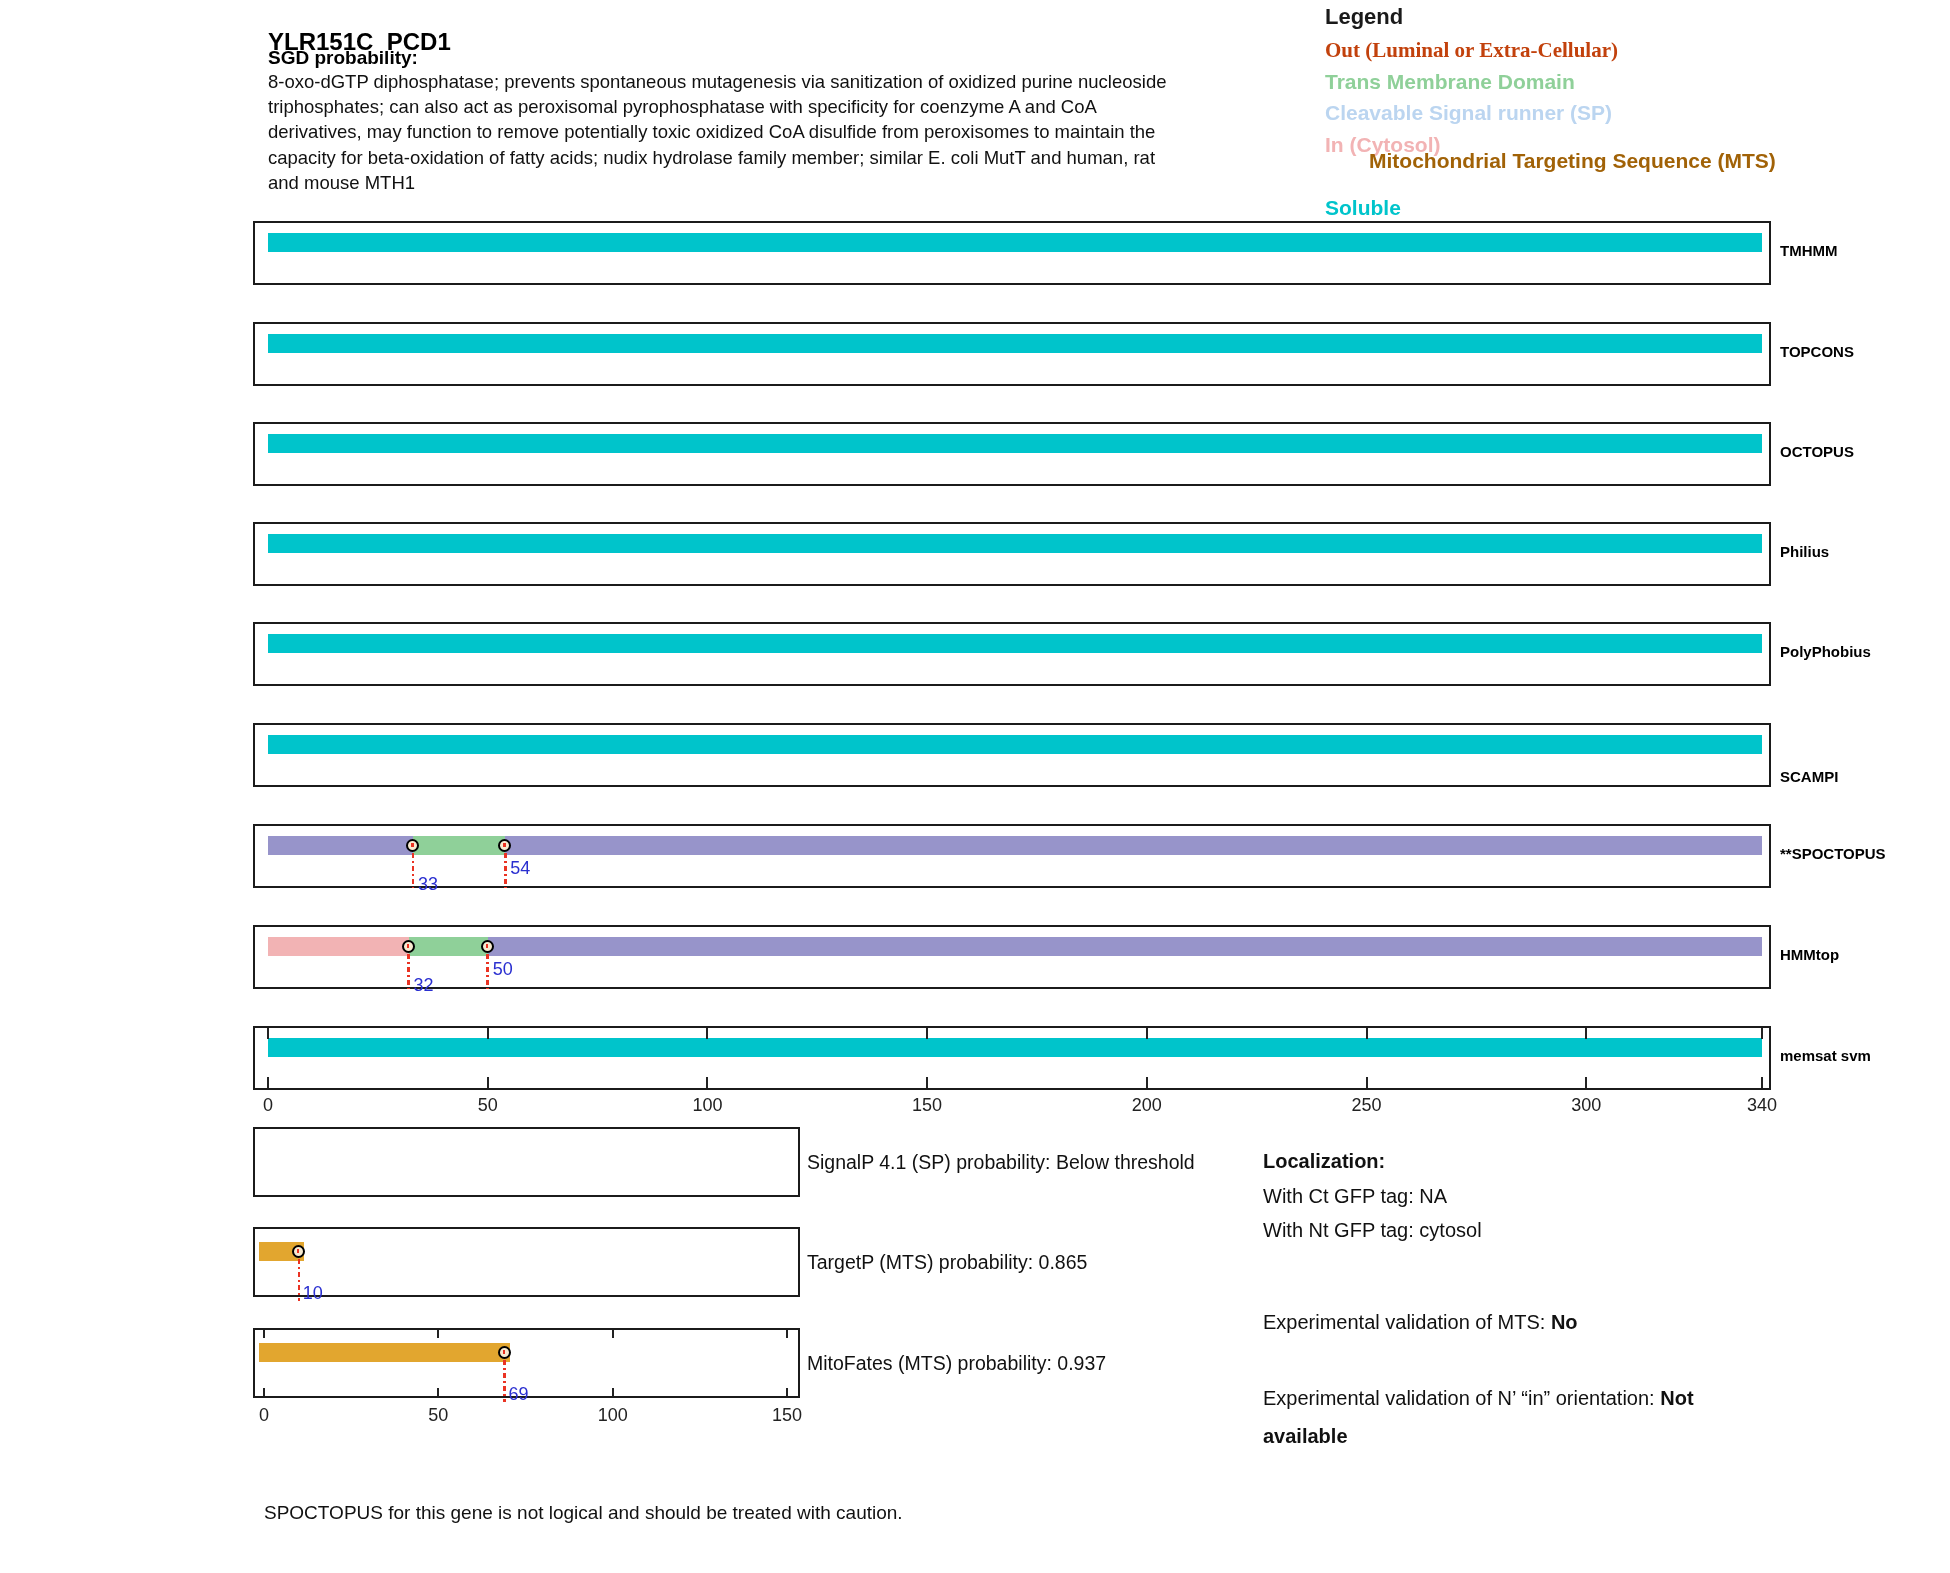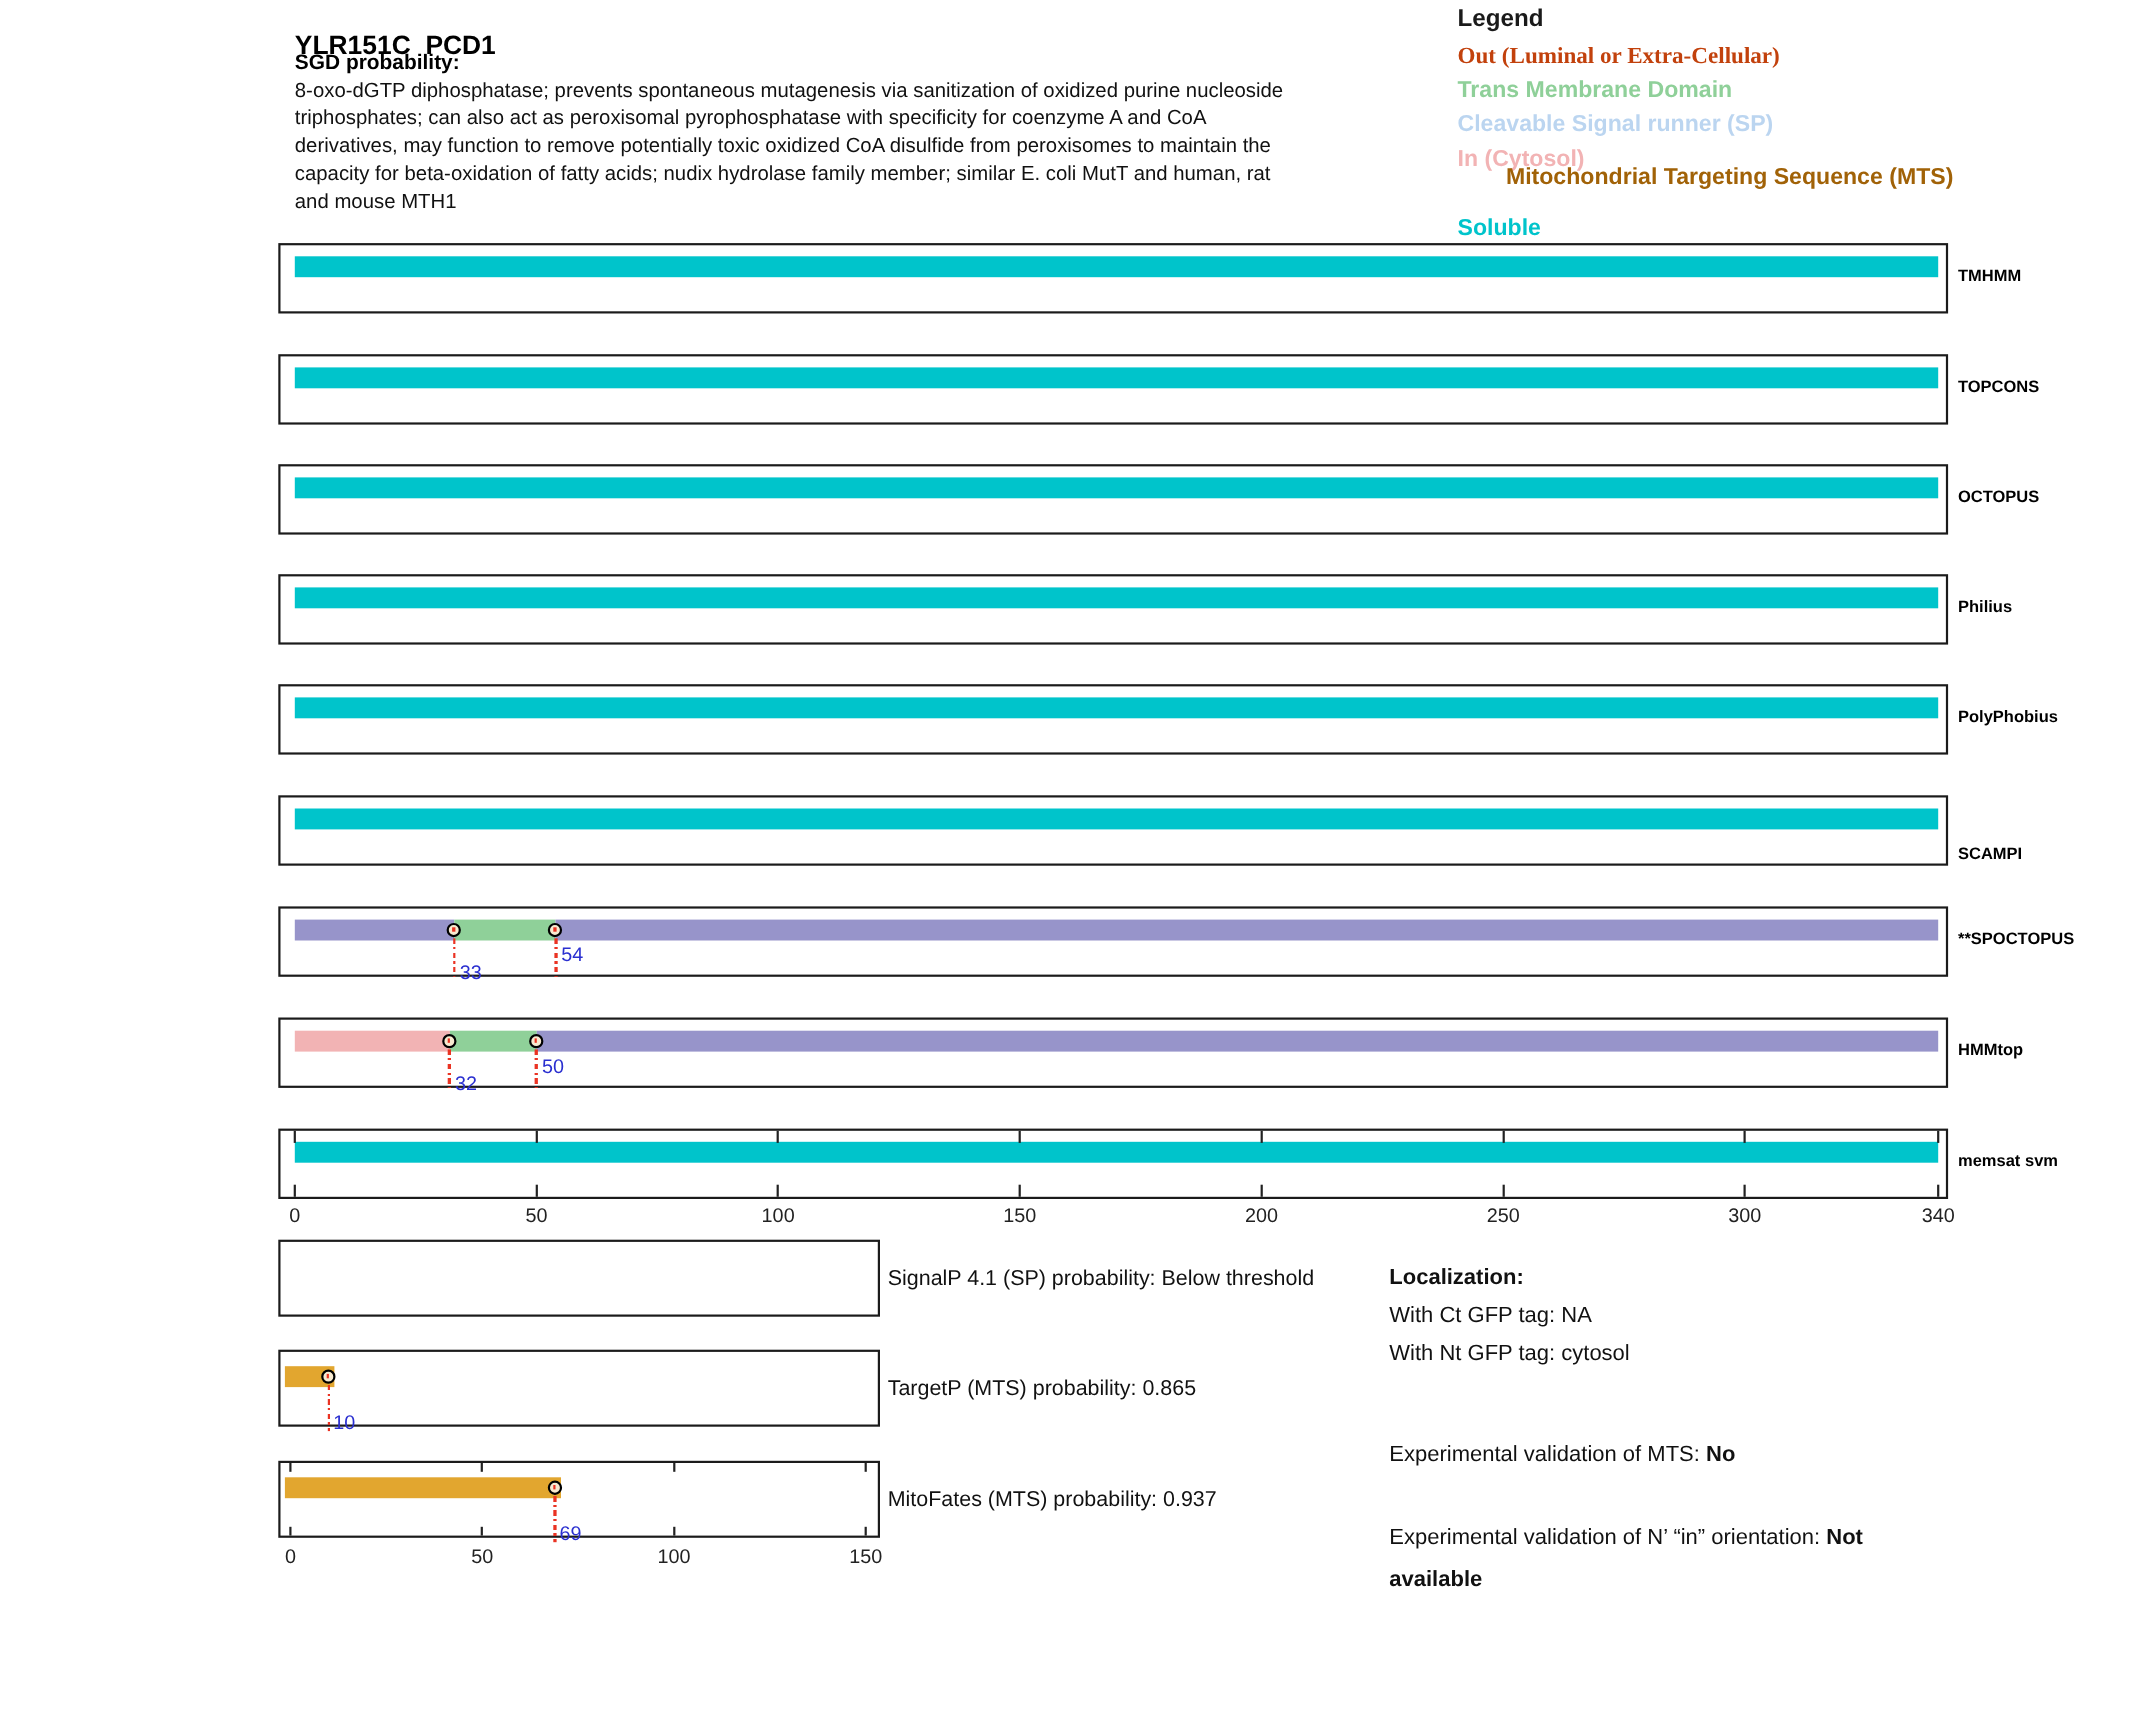--- a/index.html
+++ b/index.html
@@ -169,13 +169,14 @@
       <div class="axlabel" style="left: 747px; top: 1405px; width: 80px;">150</div>
     </div>
 
   <div class="rt" id="loc-title">Localization:</div>
   <div class="rt" id="loc-ct">With Ct GFP tag: NA</div>
   <div class="rt" id="loc-nt">With Nt GFP tag: cytosol</div>
   <div class="rt" id="exp-mts"><span>Experimental validation of MTS: </span><b>No</b></div>
   <div class="rt" id="exp-or1"><span>Experimental validation of N’ “in” orientation: </span><b>Not</b></div>
   <div class="rt" id="exp-or2"><b>available</b></div>
 
+  <div class="fnote" id="fn2">SPOCTOPUS for this gene is not logical and should be treated with caution.</div>
 </div>
 
 </body></html>

